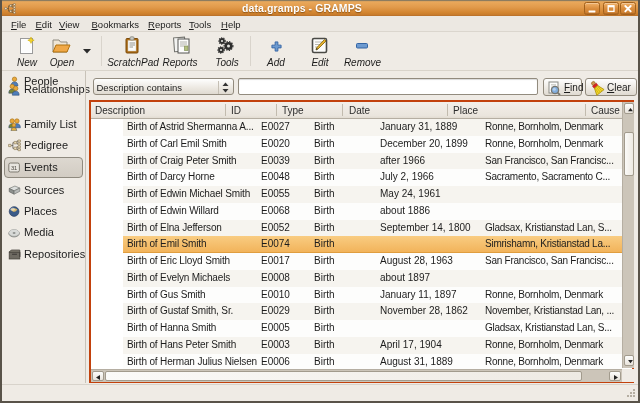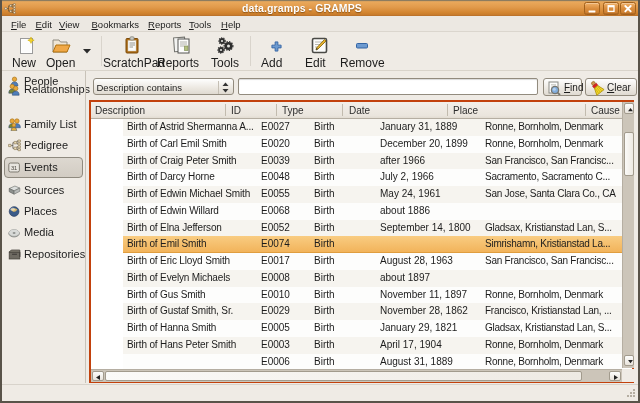--- a/index.html
+++ b/index.html
@@ -26,21 +26,21 @@
 
 
 #menubar { left:2px; top:16px; width:636px; height:16px; background:#ece8e2;
   border-bottom:1px solid #dbd6ce; }
 #menubar span { position:absolute; top:2px; height:13px; line-height:13px; font-size:9.5px; }
 u { text-decoration:underline; }
 
 
 #toolbar { left:2px; top:33px; width:636px; height:38px; background:#efebe5;
   border-bottom:1px solid #d9d4cb; }
-.tlabel { position:absolute; top:24px; height:12px; line-height:12px; text-align:left; font-size:12px; }
+.tlabel { position:absolute; top:24px; height:12px; line-height:12px; text-align:center; font-size:10px;font-style:italic; }
 .tsep { position:absolute; top:3px; height:30px; width:1px; background:#d9d4cc; }
 
 
 #sidebar { left:2px; top:71px; width:83px; height:312px; }
 .side-item { position:absolute; left:5px; height:20px; width:78px; }
 .side-item .lbl { position:absolute; left:17px; top:2px; font-size:11px; line-height:13px; }
 #events-btn { left:4px; top:157px; width:79px; height:21px; border:1px solid #8f8a7f;
   border-radius:4px; background:linear-gradient(#ddd8d0,#d2ccc3); }
 #sidegutter { left:85px; top:71px; width:1px; height:312px; background:#c8c2b8; }
 
@@ -377,21 +377,20 @@
         <span class="c c1">E0048</span>
         <span class="c c2">Birth</span>
         <span class="c c3">July 2, 1966</span>
         <span class="c c4">Sacramento, Sacramento C...</span>
       </div>
       <div class="row alt">
         <span class="c c0">Birth of Edwin Michael Smith</span>
         <span class="c c1">E0055</span>
         <span class="c c2">Birth</span>
         <span class="c c3">May 24, 1961</span>
-        <span class="c c4">San Jose, Santa Clara Co., CA</span>
       </div>
       <div class="row wht">
         <span class="c c0">Birth of Edwin Willard</span>
         <span class="c c1">E0068</span>
         <span class="c c2">Birth</span>
         <span class="c c3">about 1886</span>
         <span class="c c4"></span>
       </div>
       <div class="row alt">
         <span class="c c0">Birth of Elna Jefferson</span>
@@ -417,45 +416,45 @@
         <span class="c c0">Birth of Evelyn Michaels</span>
         <span class="c c1">E0008</span>
         <span class="c c2">Birth</span>
         <span class="c c3">about 1897</span>
         <span class="c c4"></span>
       </div>
       <div class="row wht">
         <span class="c c0">Birth of Gus Smith</span>
         <span class="c c1">E0010</span>
         <span class="c c2">Birth</span>
-        <span class="c c3">November 11, 1897</span>
+        <span class="c c3">January 11, 1897</span>
         <span class="c c4">Ronne, Bornholm, Denmark</span>
       </div>
       <div class="row alt">
         <span class="c c0">Birth of Gustaf Smith, Sr.</span>
         <span class="c c1">E0029</span>
         <span class="c c2">Birth</span>
         <span class="c c3">November 28, 1862</span>
-        <span class="c c4">Francisco, Kristianstad Lan, ...</span>
+        <span class="c c4">November, Kristianstad Lan, ...</span>
       </div>
       <div class="row wht">
         <span class="c c0">Birth of Hanna Smith</span>
         <span class="c c1">E0005</span>
         <span class="c c2">Birth</span>
-        <span class="c c3">January 29, 1821</span>
         <span class="c c4">Gladsax, Kristianstad Lan, S...</span>
       </div>
       <div class="row alt">
         <span class="c c0">Birth of Hans Peter Smith</span>
         <span class="c c1">E0003</span>
         <span class="c c2">Birth</span>
         <span class="c c3">April 17, 1904</span>
         <span class="c c4">Ronne, Bornholm, Denmark</span>
       </div>
       <div class="row wht">
+        <span class="c c0">Birth of Herman Julius Nielsen</span>
         <span class="c c1">E0006</span>
         <span class="c c2">Birth</span>
         <span class="c c3">August 31, 1889</span>
         <span class="c c4">Ronne, Bornholm, Denmark</span>
       </div>
     </div>
   <div id="vsb">
     <div class="sbtn" style="left:1px;top:1px;width:10px;height:11px">
       <svg style="left:2.5px;top:3.5px" width="5" height="4" viewBox="0 0 6 5">
           <path d="M0 4 L3 0 L6 4 Z" fill="#222"></path>

